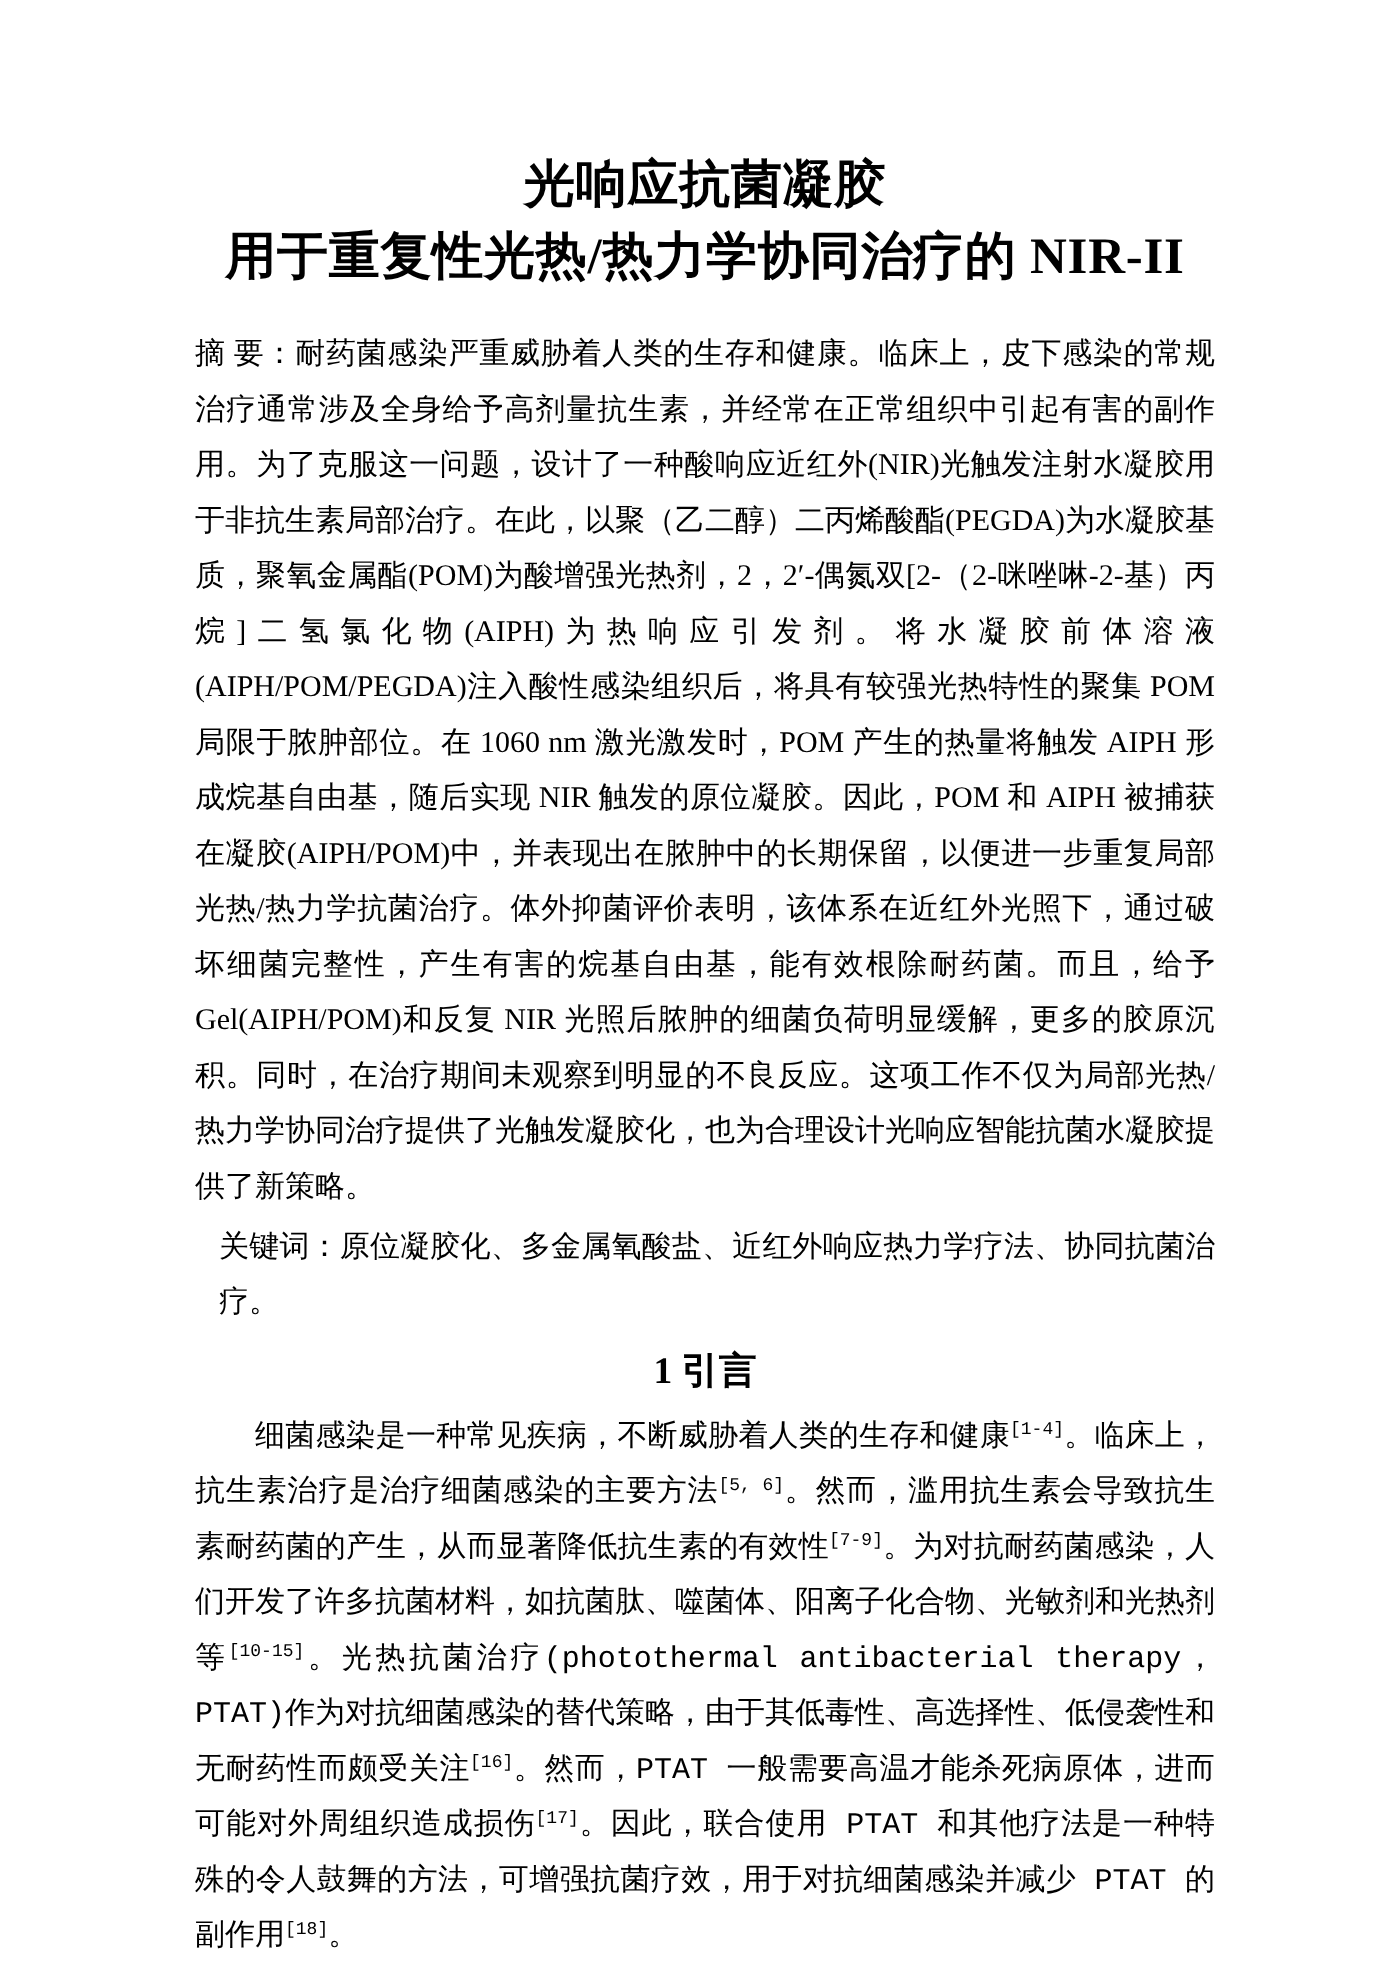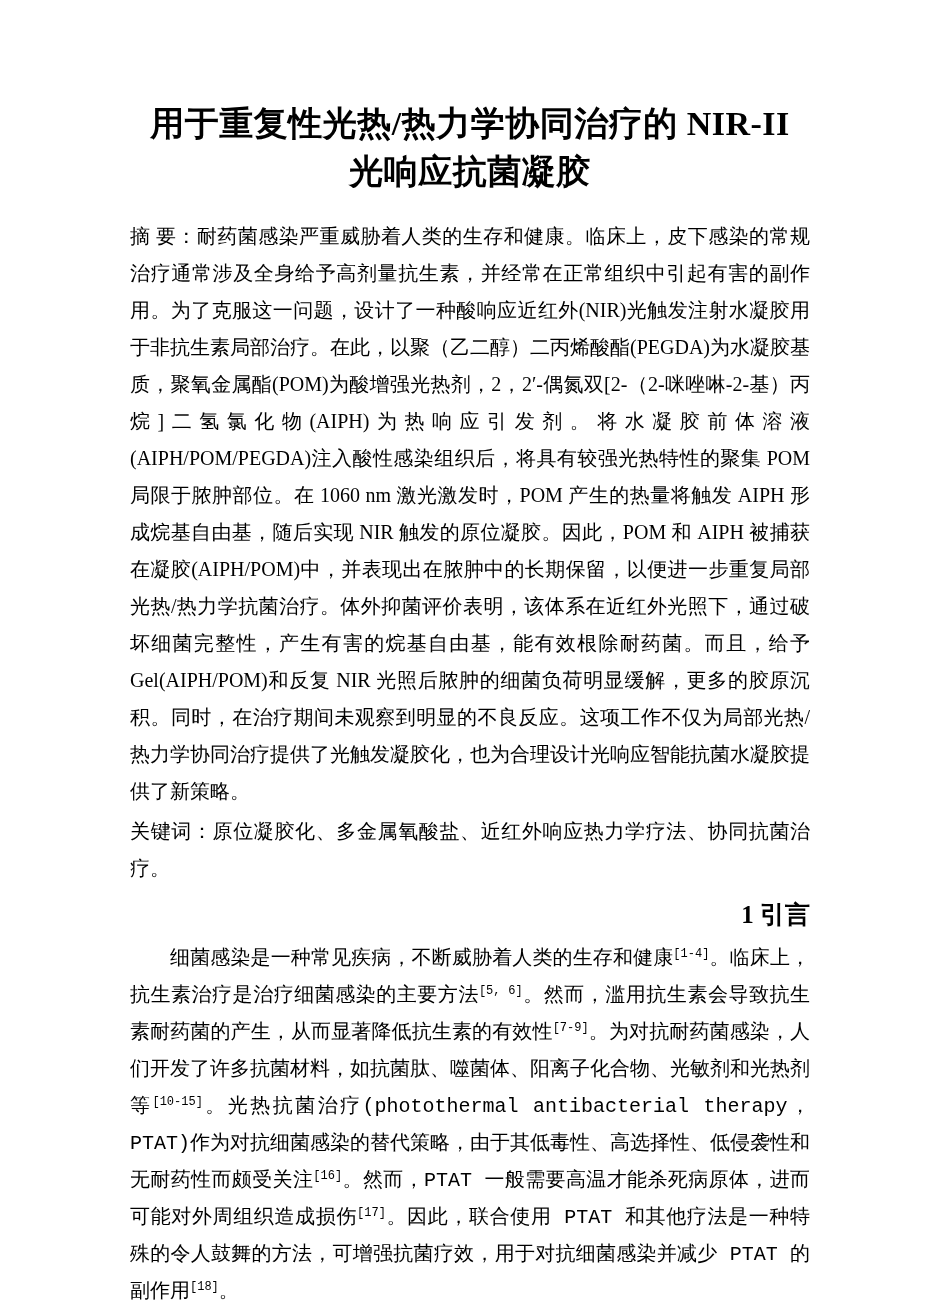--- a/index.html
+++ b/index.html
@@ -31,27 +31,27 @@
     white-space: nowrap;
   }
   p.para {
     margin: 0;
     font-size: 20px;
     line-height: 37px;
     text-align: justify;
     text-justify: inter-ideograph;
   }
   p.abstract-para { margin-top: 22px; }
-  p.keywords-para { margin-top: 3px; }
+  p.keywords-para { margin-top: 3px; margin-left: 16px; }
   h2.section-heading {
     margin: 10px 0 0 0;
     font-size: 25px;
     line-height: 36px;
     font-weight: bold;
-    text-align: right;
+    text-align: center;
   }
   p.intro-para {
     margin-top: 7px;
     text-indent: 2em;
     font-family: Liberation Mono, monospace;
   }
   .lbl { font-weight: normal; }
   sup {
     font-size: 12px;
     line-height: 0;
@@ -59,22 +59,22 @@
     position: relative;
     top: -0.55em;
   }
 </style>
 </head>
 <body>
 
 <div class="page">
 
   <h1 class="paper-title">
+    <span class="title-line">光响应抗菌凝胶</span>
     <span class="title-line">用于重复性光热/热力学协同治疗的 NIR-II</span>
-    <span class="title-line">光响应抗菌凝胶</span>
   </h1>
 
   <p class="para abstract-para"><span class="lbl">摘 要：</span><span>耐药菌感染严重威胁着人类的生存和健康。临床上，皮下感染的常规治疗通常涉及全身给予高剂量抗生素，并经常在正常组织中引起有害的副作用。为了克服这一问题，设计了一种酸响应近红外(NIR)光触发注射水凝胶用于非抗生素局部治疗。在此，以聚（乙二醇）二丙烯酸酯(PEGDA)为水凝胶基质，聚氧金属酯(POM)为酸增强光热剂，2，2′-偶氮双[2-（2-咪唑啉-2-基）丙烷]二氢氯化物(AIPH)为热响应引发剂。将水凝胶前体溶液(AIPH/POM/PEGDA)注入酸性感染组织后，将具有较强光热特性的聚集 POM 局限于脓肿部位。在 1060 nm 激光激发时，POM 产生的热量将触发 AIPH 形成烷基自由基，随后实现 NIR 触发的原位凝胶。因此，POM 和 AIPH 被捕获在凝胶(AIPH/POM)中，并表现出在脓肿中的长期保留，以便进一步重复局部光热/热力学抗菌治疗。体外抑菌评价表明，该体系在近红外光照下，通过破坏细菌完整性，产生有害的烷基自由基，能有效根除耐药菌。而且，给予 Gel(AIPH/POM)和反复 NIR 光照后脓肿的细菌负荷明显缓解，更多的胶原沉积。同时，在治疗期间未观察到明显的不良反应。这项工作不仅为局部光热/热力学协同治疗提供了光触发凝胶化，也为合理设计光响应智能抗菌水凝胶提供了新策略。</span></p>
 
   <p class="para keywords-para"><span class="lbl">关键词：</span><span>原位凝胶化、多金属氧酸盐、近红外响应热力学疗法、协同抗菌治疗。</span></p>
 
   <h2 class="section-heading">1 引言</h2>
 
   <p class="para intro-para"><span>细菌感染是一种常见疾病，不断威胁着人类的生存和健康</span><sup>[1-4]</sup><span>。临床上，抗生素治疗是治疗细菌感染的主要方法</span><sup>[5, 6]</sup><span>。然而，滥用抗生素会导致抗生素耐药菌的产生，从而显著降低抗生素的有效性</span><sup>[7-9]</sup><span>。为对抗耐药菌感染，人们开发了许多抗菌材料，如抗菌肽、噬菌体、阳离子化合物、光敏剂和光热剂等</span><sup>[10-15]</sup><span>。光热抗菌治疗(photothermal antibacterial therapy，PTAT)作为对抗细菌感染的替代策略，由于其低毒性、高选择性、低侵袭性和无耐药性而颇受关注</span><sup>[16]</sup><span>。然而，PTAT 一般需要高温才能杀死病原体，进而可能对外周组织造成损伤</span><sup>[17]</sup><span>。因此，联合使用 PTAT 和其他疗法是一种特殊的令人鼓舞的方法，可增强抗菌疗效，用于对抗细菌感染并减少 PTAT 的副作用</span><sup>[18]</sup><span>。</span></p>
 

